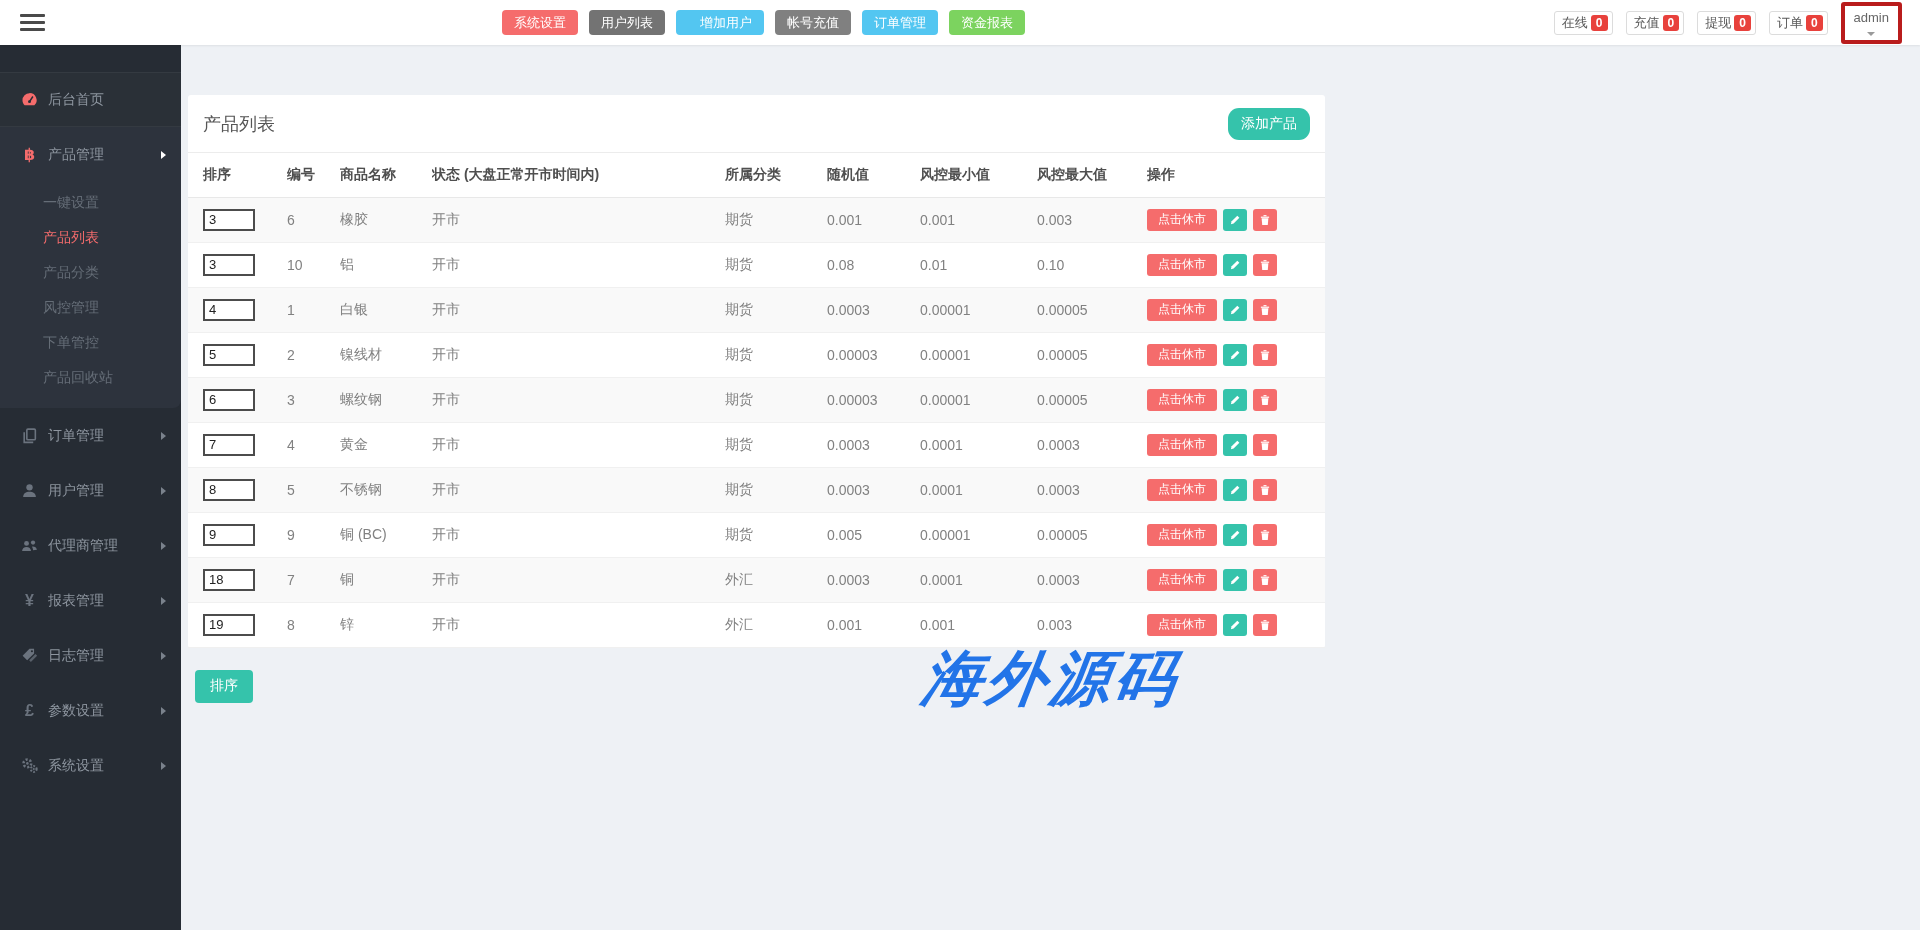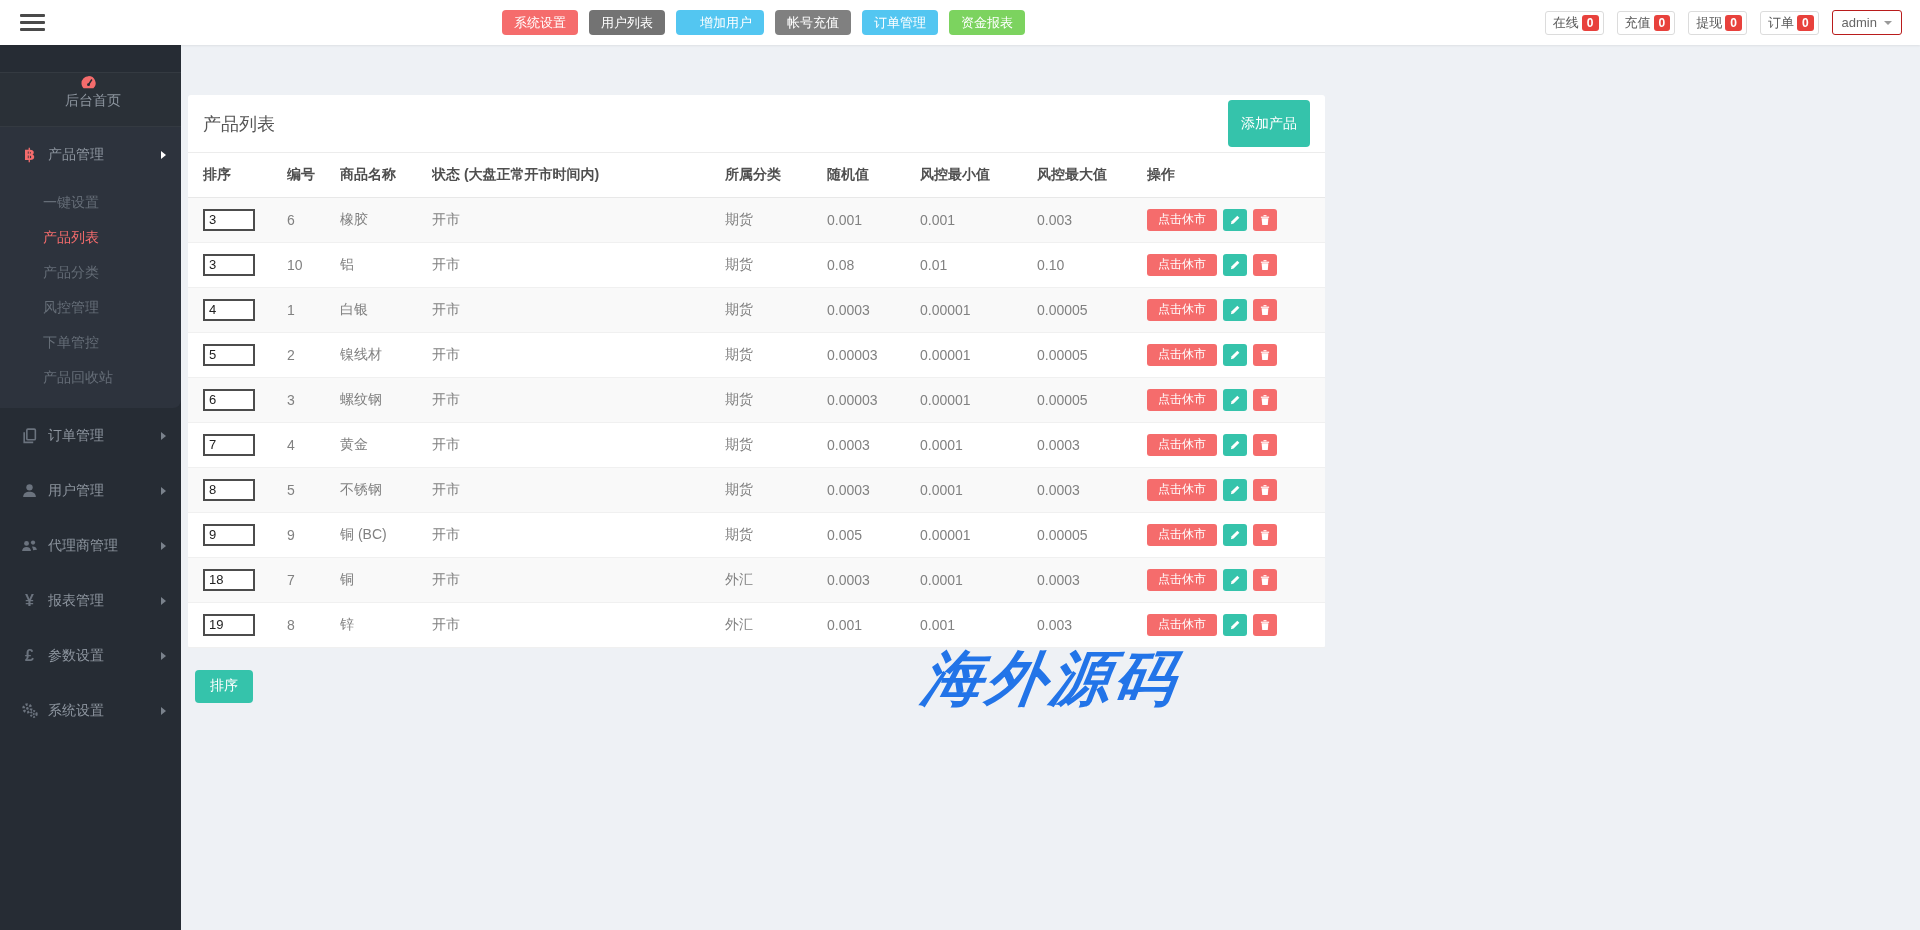--- a/index.html
+++ b/index.html
@@ -16,48 +16,48 @@
   .hamburger { position:absolute; left:20px; top:14px; width:25px; cursor:pointer; }
   .hamburger div { height:3px; background:#4a4a4a; margin-bottom:4px; border-radius:1px; }
   .nav-center { position:absolute; left:502px; top:0; height:45px; display:flex; align-items:center; gap:11px; }
   .nav-btn { height:25px; padding:0 12px; border:none; border-radius:4px; color:#fff; font-size:13px; cursor:pointer;
     font-family:inherit; white-space:nowrap; }
   .nav-right { position:absolute; right:18px; top:0; height:45px; display:flex; align-items:center; gap:13px; }
   .stat-box { display:flex; align-items:center; border:1px solid #dcdcdc; border-radius:3px;
     padding:2px 4px 2px 7px; font-size:13px; color:#595959; cursor:pointer; background:#fff; }
   .stat-badge { background:#e8413c; color:#fff; font-size:12px; font-weight:bold; border-radius:3px;
     padding:2px 5px; margin-left:3px; line-height:1; }
-  .admin-box { display:flex; align-items:center; gap:7px; border:1px solid #b91c1c; border-radius:3px;
-    padding:4px 9px; font-size:13px; color:#666; cursor:pointer; background:#fff; }
+  .admin-box { display:flex; align-items:center; gap:7px; border:4px solid #b91c1c; border-radius:3px;
+    padding:4px 9px; font-size:13px; color:#666; cursor:pointer; background:#fff;flex-direction:column; }
   .caret-down { width:0; height:0; border-left:4px solid transparent; border-right:4px solid transparent;
     border-top:4px solid #9a9a9a; }
   
   .sidebar { position:absolute; left:0; top:45px; width:181px; height:885px;
     background:#262c34; padding-top:27px; }
   .side-item { height:55px; display:flex; align-items:center; padding:0 15px 0 20px; cursor:pointer; }
   .side-item .ico { width:19px; height:19px; margin-right:9px; color:#6b737e;
     display:flex; align-items:center; justify-content:center; font-size:16px; font-weight:bold; }
   .side-item .ico svg { width:17px; height:17px; }
   .side-item .lbl { font-size:14px; color:#8d959f; flex:1; }
   .home-item { border-top:1px solid rgba(255,255,255,.05); border-bottom:1px solid rgba(255,255,255,.05);
-    background:rgba(255,255,255,.02);flex-direction:column; }
+    background:rgba(255,255,255,.02); }
   .side-group.expanded { background:#2d333d; border-radius:0 0 8px 0; }
   .submenu { padding:3px 0 13px 0; }
   .submenu-item { height:35px; line-height:35px; padding-left:43px; font-size:14px; color:#656d77; cursor:pointer; }
   .submenu-item.active { color:#f56c6c; }
   .caret-r { width:0; height:0; border-top:4.5px solid transparent; border-bottom:4.5px solid transparent;
     border-left:5px solid #7a828c; }
   .side-group.expanded .caret-r { border-left-color:#ffffff; }
   
   .main { position:absolute; left:181px; top:45px; width:1739px; height:885px; padding:50px 0 0 7px; }
   .card { width:1137px; background:#fff; border-radius:3px; }
   .card-head { height:58px; display:flex; align-items:center; justify-content:space-between;
     padding:0 15px; border-bottom:1px solid #ececec; }
   .card-title { font-size:18px; color:#555; }
-  .add-btn { background:#35c3ab; color:#fff; border:none; border-radius:4px; height:47px; padding:0 13px;
+  .add-btn { background:#35c3ab; color:#fff; border:none; border-radius:11px; height:32px; padding:0 13px;
     font-size:14px; cursor:pointer; font-family:inherit; }
   table { border-collapse:collapse; width:100%; table-layout:fixed; }
   th { height:44px; text-align:left; font-size:14px; color:#4f4f4f; font-weight:bold;
     border-bottom:1px solid #e8e8e8; padding:0 6px 0 0; white-space:nowrap; overflow:hidden; }
   td { height:45px; font-size:14px; color:#818181; border-bottom:1px solid #f0f0f0;
     padding:0 6px 0 0; white-space:nowrap; overflow:hidden; }
   th:first-child, td:first-child { padding-left:15px; }
   tr.striped td { background:#f9f9f9; }
   .sort-input { width:52px; height:22px; border:2px solid #4c4c4c; border-radius:0; font-size:13px;
     padding:1px 4px; color:#222; font-family:inherit; background:#fff; }
@@ -178,20 +178,31 @@
     </div>
     <div class="side-item">
       <span class="ico">
         <span>¥</span>
       </span>
       <span class="lbl">报表管理</span>
       <span class="caret-r"></span>
     </div>
     <div class="side-item">
       <span class="ico">
+        <svg viewBox="0 0 16 16" fill="currentColor">
+          <path d="M1.5 8.2L8 1.7h4.3V6l-6.5 6.5z"></path>
+          <circle cx="10.3" cy="4" r="1" fill="#262c34"></circle>
+          <path d="M13.6 6.6l-5.9 5.9 1.6 1.6 5.9-5.9z" opacity=".75"></path>
+        </svg>
+      </span>
+      <span class="lbl">日志管理</span>
+      <span class="caret-r"></span>
+    </div>
+    <div class="side-item">
+      <span class="ico">
         <span>£</span>
       </span>
       <span class="lbl">参数设置</span>
       <span class="caret-r"></span>
     </div>
     <div class="side-item">
       <span class="ico">
         <svg viewBox="0 0 16 16" fill="none" stroke="currentColor">
           <circle cx="6" cy="6" r="3.6" stroke-width="2.4" stroke-dasharray="2 1.7"></circle>
           <circle cx="6" cy="6" r="1.2" fill="currentColor" stroke="none"></circle>

